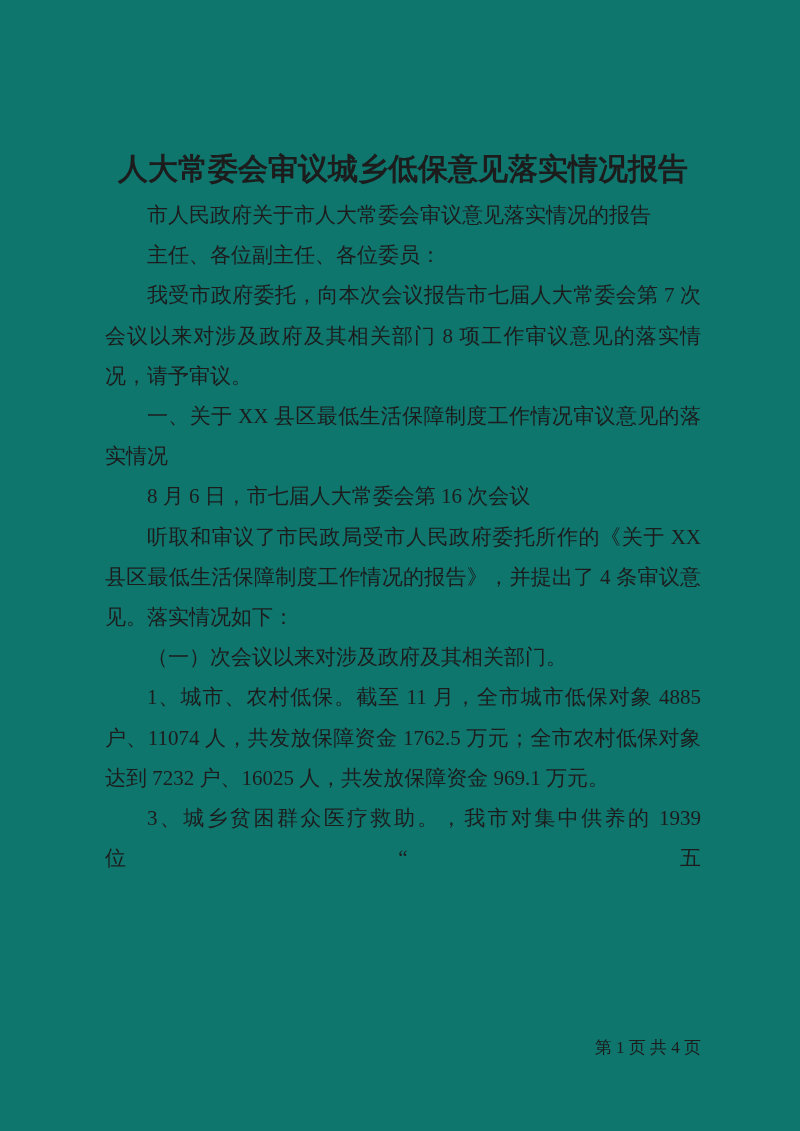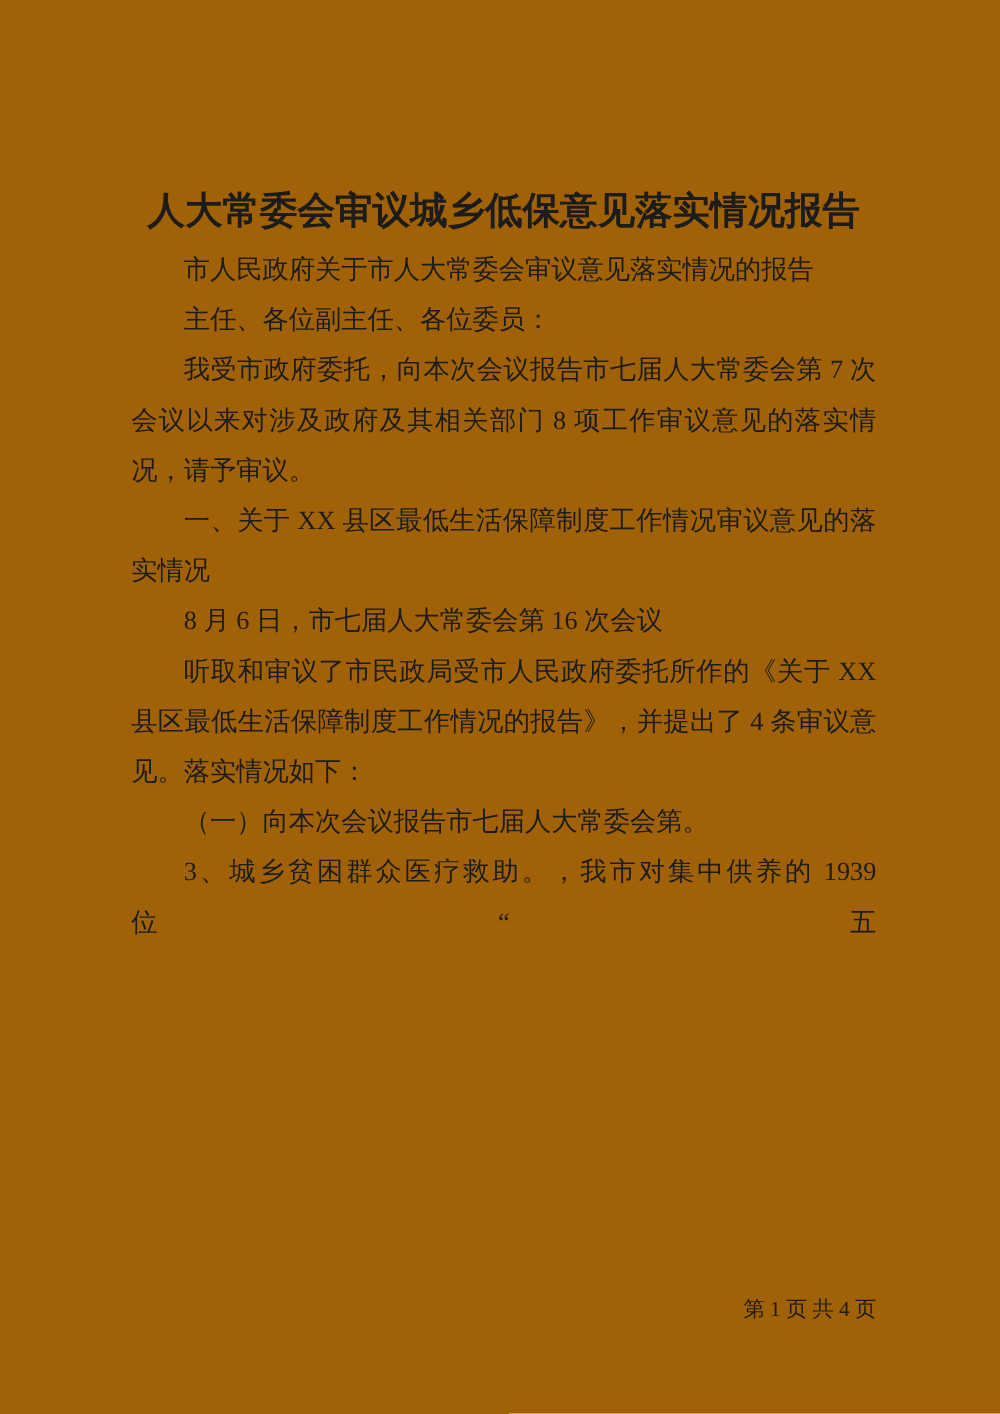--- a/index.html
+++ b/index.html
@@ -4,21 +4,21 @@
 <style>
   html, body {
     margin: 0;
     padding: 0;
     background: #ffffff;
   }
   .page {
     position: relative;
     width: 800px;
     height: 1131px;
-    background: #a16207;
+    background: #0f766e;
     overflow: hidden;
     font-family: "Liberation Serif", "DejaVu Serif", serif;
     color: #1c1c1c;
   }
   .content {
     position: absolute;
     left: 105px;
     top: 146px;
     width: 596px;
   }
@@ -64,22 +64,23 @@
     <p class="para">主任、各位副主任、各位委员：</p>
 
     <p class="para">我受市政府委托，向本次会议报告市七届人大常委会第 7 次会议以来对涉及政府及其相关部门 8 项工作审议意见的落实情况，请予审议。</p>
 
     <p class="para">一、关于 XX 县区最低生活保障制度工作情况审议意见的落实情况</p>
 
     <p class="para">8 月 6 日，市七届人大常委会第 16 次会议</p>
 
     <p class="para">听取和审议了市民政局受市人民政府委托所作的《关于 XX 县区最低生活保障制度工作情况的报告》，并提出了 4 条审议意见。落实情况如下：</p>
 
-    <p class="para">（一）向本次会议报告市七届人大常委会第。</p>
+    <p class="para">（一）次会议以来对涉及政府及其相关部门。</p>
 
+    <p class="para">1、城市、农村低保。截至 11 月，全市城市低保对象 4885 户、11074 人，共发放保障资金 1762.5 万元；全市农村低保对象达到 7232 户、16025 人，共发放保障资金 969.1 万元。</p>
 
 
     <p class="para cut">3、城乡贫困群众医疗救助。，我市对集中供养的 1939 位“五</p>
   </div>
 
   <div class="footer">
     <span>第 1 页  共 4 页</span>
   </div>
 </div>
 

